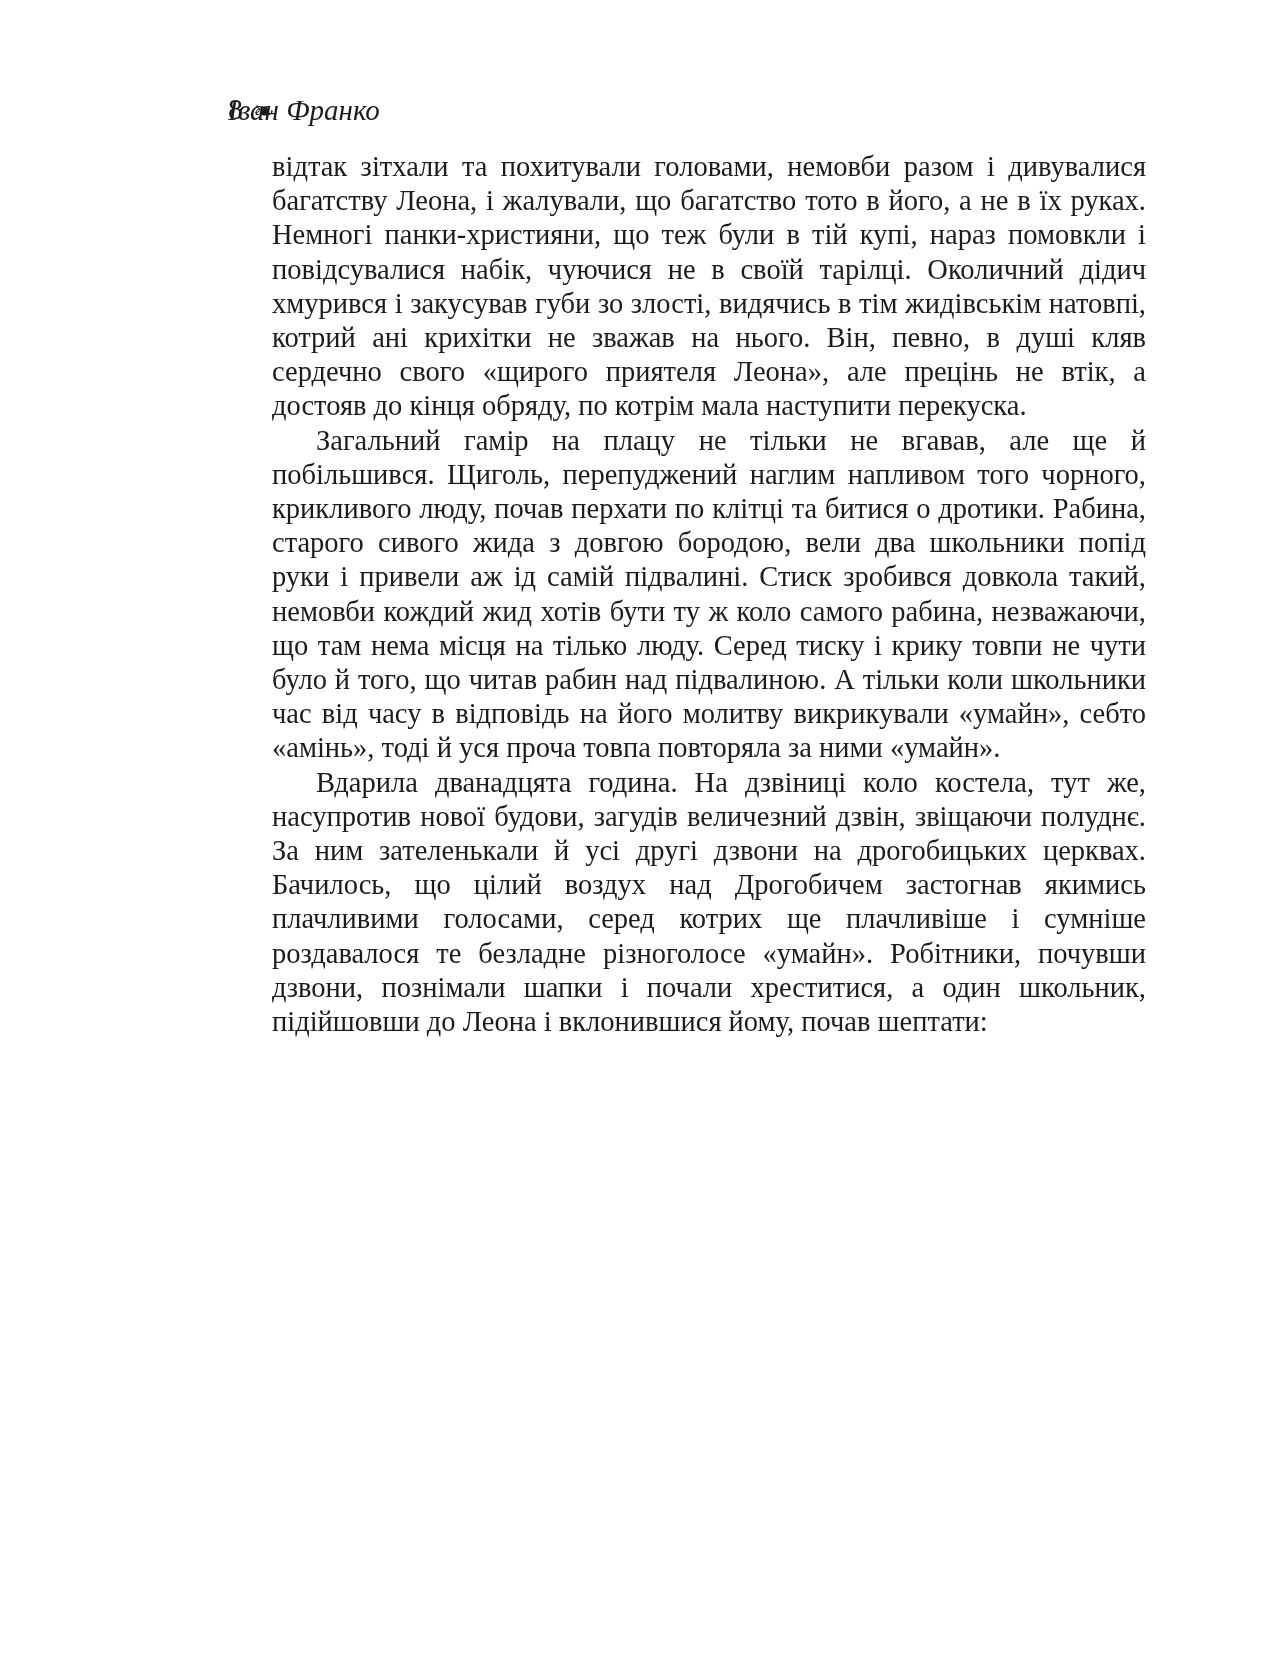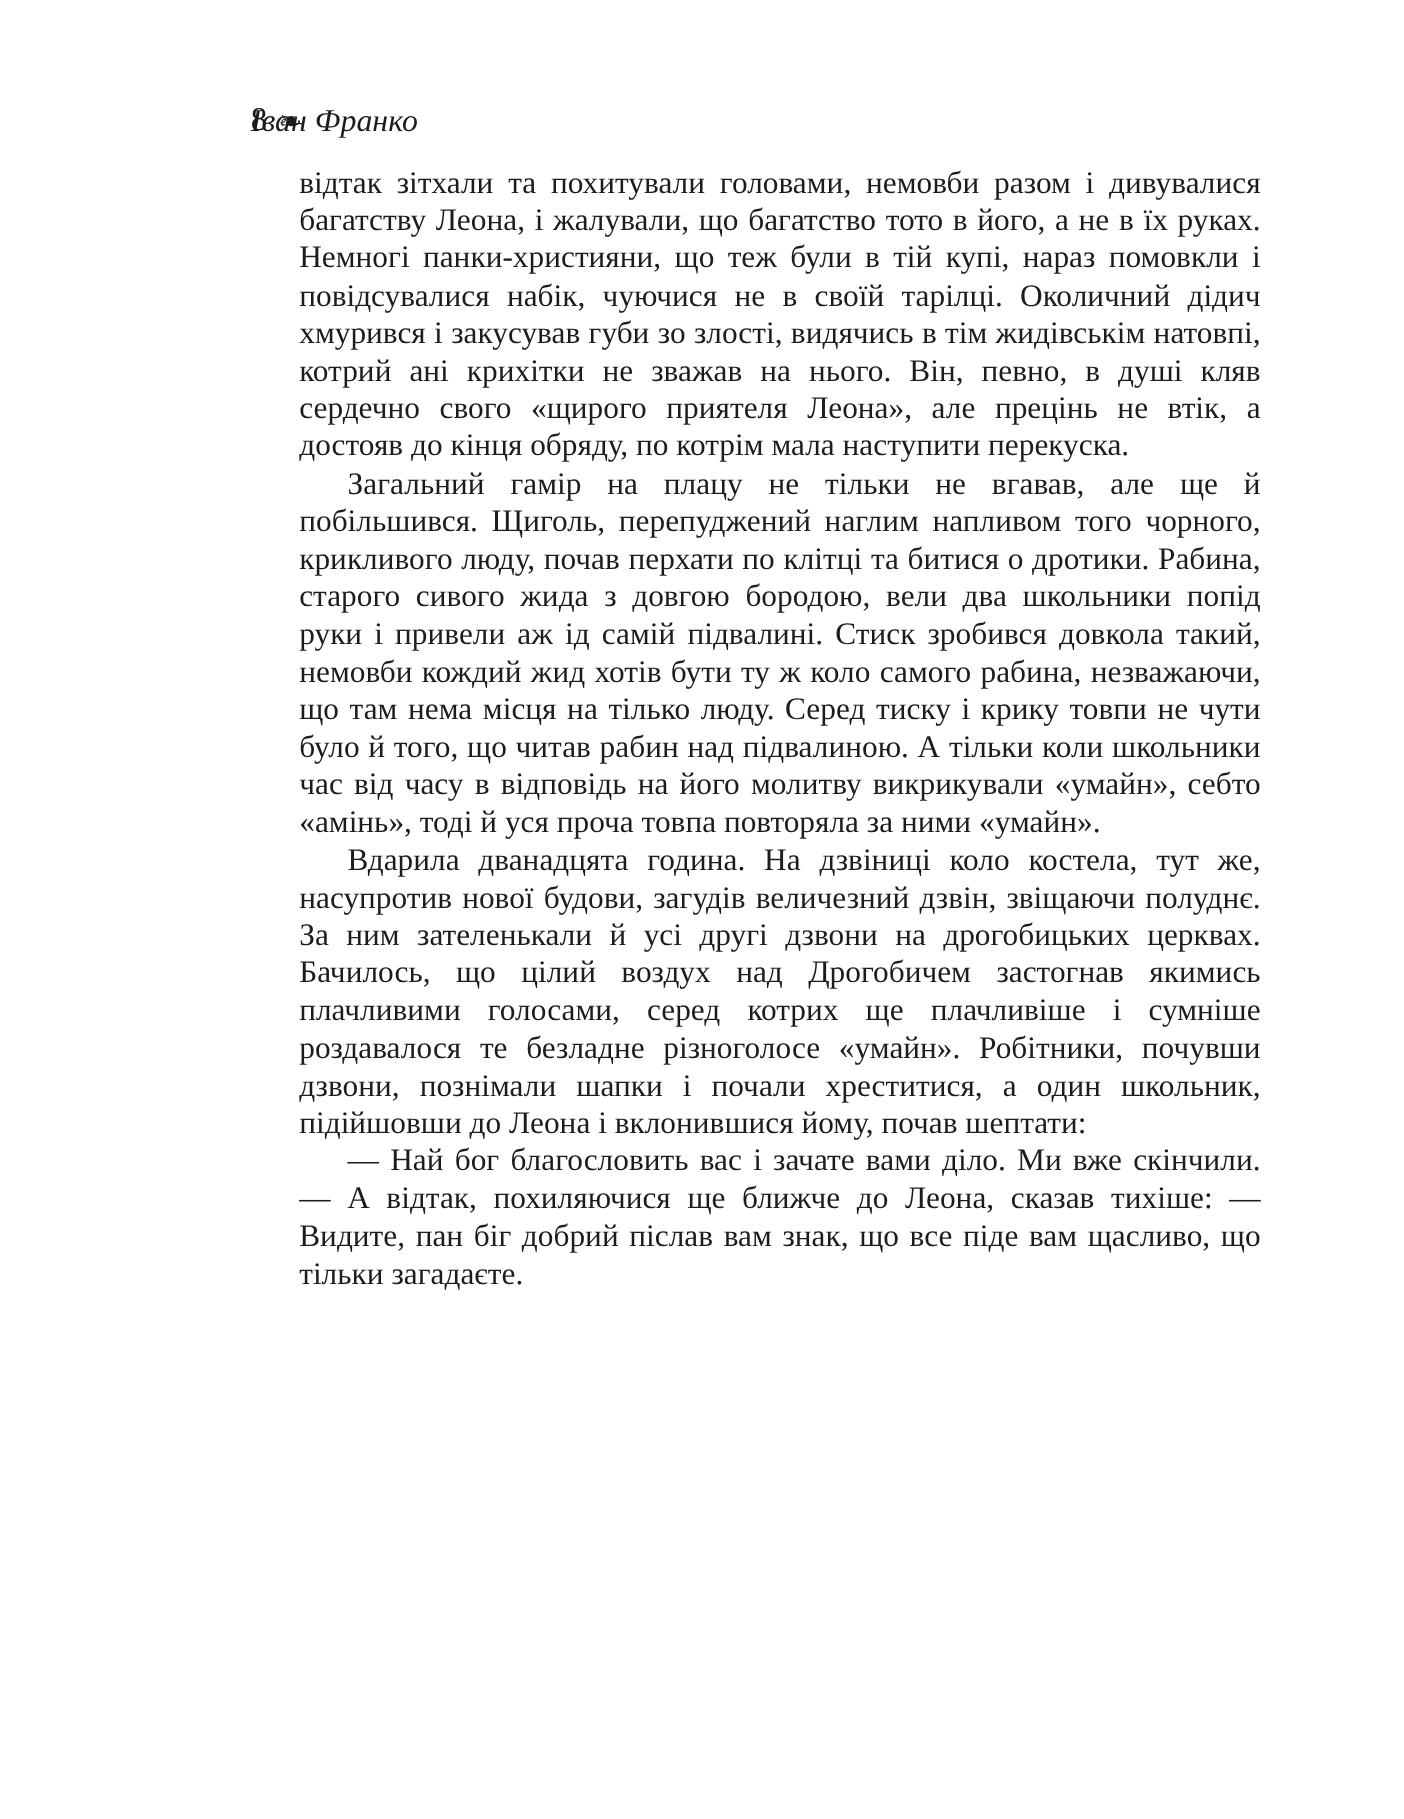--- a/index.html
+++ b/index.html
@@ -78,16 +78,15 @@
     <div class="folio">
       <span class="page-number">8</span><span class="fleuron">❧</span>
     </div>
     <div class="running-title">Іван Франко</div>
   </header>
 
   <main class="text-block">
     <p class="para">відтак зітхали та похитували головами, немовби разом і дивувалися багатству Леона, і жалували, що багатство тото в його, а не в їх руках. Немногі панки-християни, що теж були в тій купі, нараз помовкли і повідсувалися набік, чуючися не в своїй тарілці. Околичний дідич хмурився і закусував губи зо злості, видячись в тім жидівськім натовпі, котрий ані крихітки не зважав на нього. Він, певно, в душі кляв сердечно свого «щирого приятеля Леона», але прецінь не втік, а достояв до кінця обряду, по котрім мала наступити перекуска.</p>
     <p class="para indent">Загальний гамір на плацу не тільки не вгавав, але ще й побільшився. Щиголь, перепуджений наглим напливом того чорного, крикливого люду, почав перхати по клітці та битися о дротики. Рабина, старого сивого жида з довгою бородою, вели два школьники попід руки і привели аж ід самій підвалині. Стиск зробився довкола такий, немовби кождий жид хотів бути ту ж коло самого рабина, незважаючи, що там нема місця на тілько люду. Серед тиску і крику товпи не чути було й того, що читав рабин над підвалиною. А тільки коли школьники час від часу в відповідь на його молитву викрикували «умайн», себто «амінь», тоді й уся проча товпа повторяла за ними «умайн».</p>
     <p class="para indent">Вдарила дванадцята година. На дзвіниці коло костела, тут же, насупротив нової будови, загудів величезний дзвін, звіщаючи полуднє. За ним зателенькали й усі другі дзвони на дрогобицьких церквах. Бачилось, що цілий воздух над Дрогобичем застогнав якимись плачливими голосами, серед котрих ще плачливіше і сумніше роздавалося те безладне різноголосе «умайн». Робітники, почувши дзвони, познімали шапки і почали хреститися, а один школьник, підійшовши до Леона і вклонившися йому, почав шептати:</p>
-    <p class="para indent">— Най бог благословить вас і зачате вами діло. Ми вже скінчили. — А відтак, похиляючися ще ближче до Леона, сказав тихіше: — Видите, пан біг добрий післав вам знак, що все піде вам щасливо, що тільки загадаєте.</p>
   </main>
 
 </div>
 
 </body></html>

